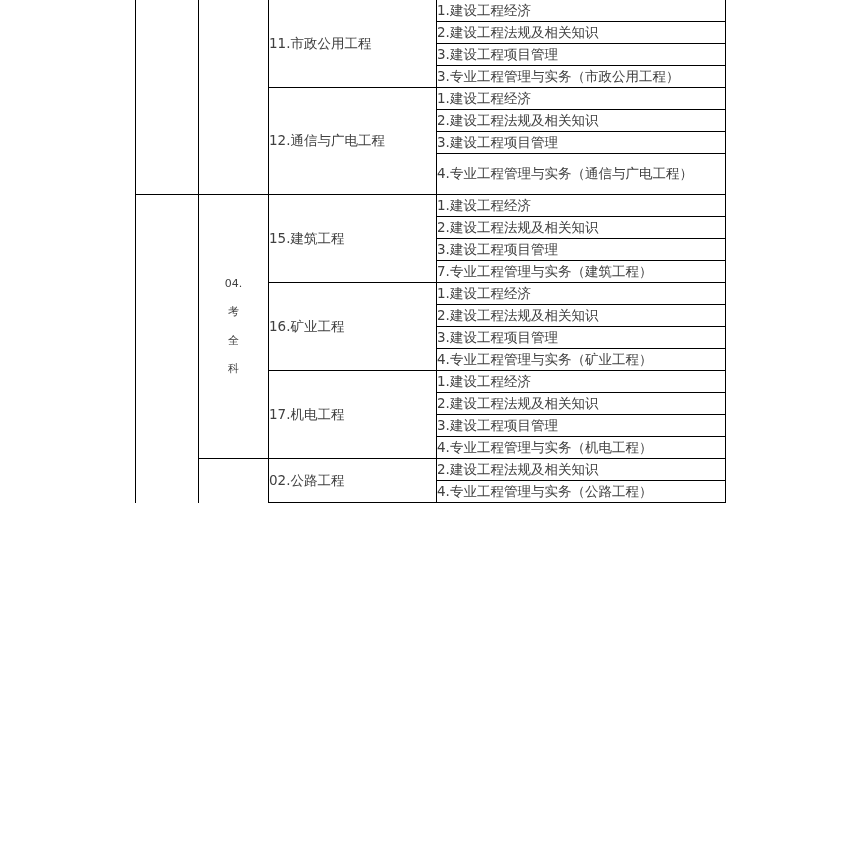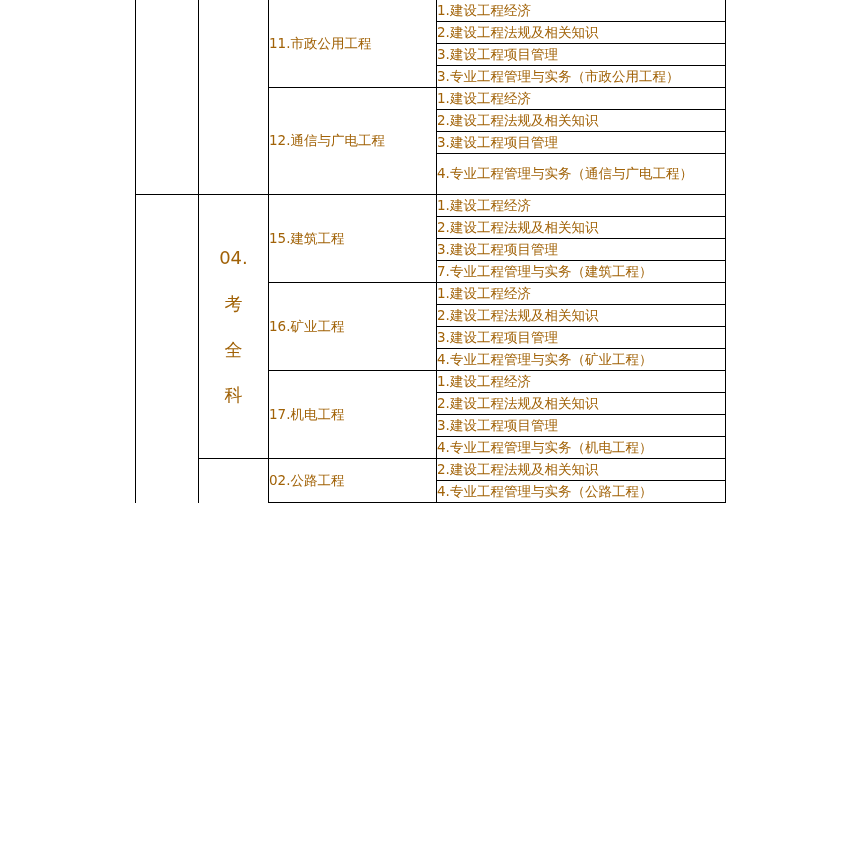--- a/index.html
+++ b/index.html
@@ -27,39 +27,39 @@
     left: 135px;
     top: -1px;
     width: 590px;
   }
   table.doc-table td {
     border: 1px solid #000000;
     padding: 0;
     vertical-align: middle;
     font-size: 13.5px;
     line-height: 1.45;
-    color: #a16207;
+    color: #404040;
   }
   
   col.c-group   { width: 63px; }
   col.c-cat     { width: 70px; }
   col.c-major   { width: 168px; }
   col.c-subject { width: 289px; }
 
   td.group-cell {
     text-align: center;
     vertical-align: middle;
     padding: 4px 2px;
   }
   td.group-cell .vtext {
     display: inline-block;
     writing-mode: horizontal-tb;
     letter-spacing: 0;
     line-height: 2.55;
-    font-size: 18px;
+    font-size: 11px;
   }
   td.major-cell {
     vertical-align: middle;
     padding: 6px 4px;
   }
   td.subject-cell {
     text-align: left;
     padding: 8px 6px 8px 8px;
     height: 21px;
   }

